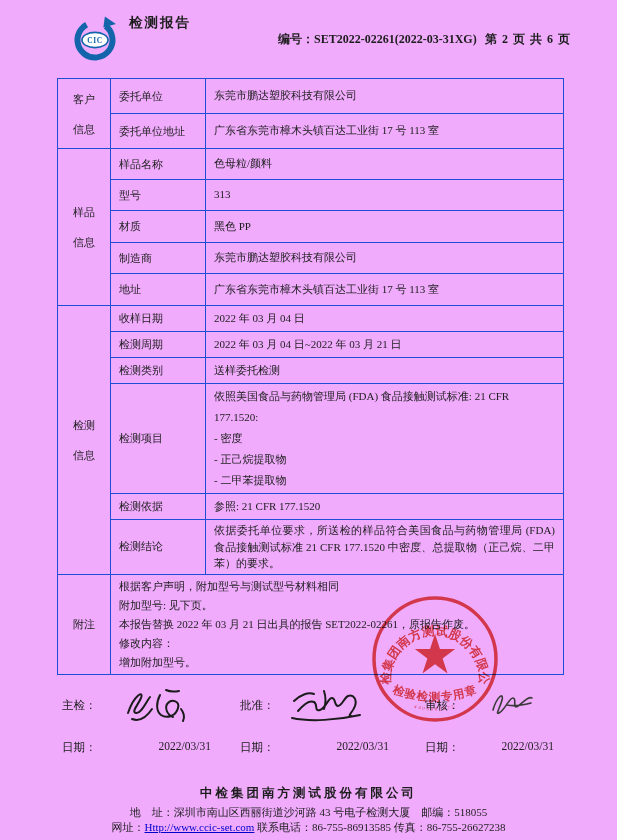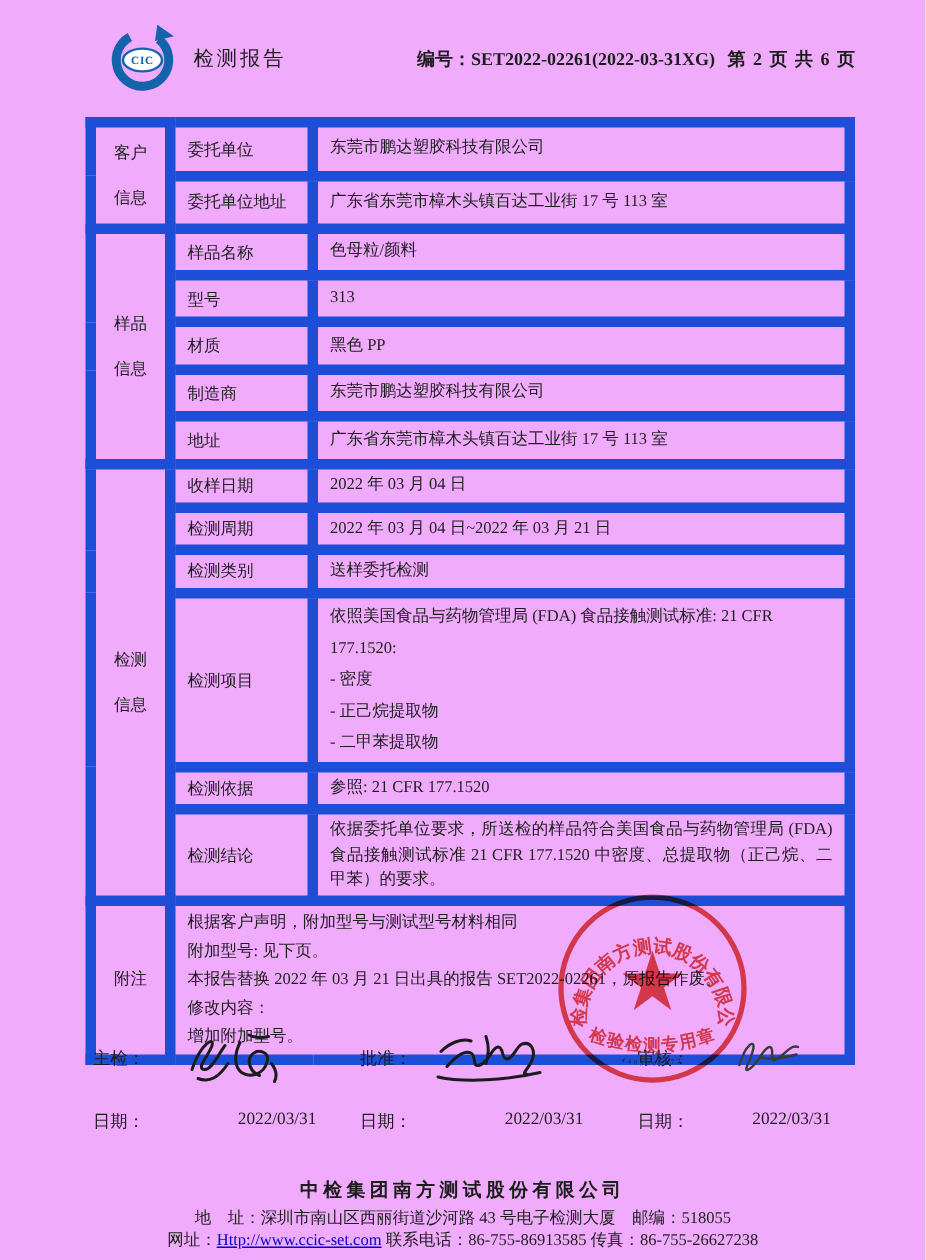--- a/index.html
+++ b/index.html
@@ -2,26 +2,26 @@
 <html><head>
 <meta charset="utf-8">
 <style>
   html,body{margin:0;padding:0;background:#e8e8e8;}
   .page{
     position:relative;width:617px;height:840px;margin:0 auto;background:#f0abfc;
     font-family:"Liberation Serif","DejaVu Serif",serif;color:#1d1d1d;overflow:hidden;
   }
   
   .logo{position:absolute;left:70px;top:16px;width:52px;height:48px;}
-  .report-title{position:absolute;left:129px;top:30px;font-size:13.5px;font-weight:normal;letter-spacing:2px;}
+  .report-title{position:absolute;left:129px;top:14px;font-size:13.5px;font-weight:bold;letter-spacing:2px;}
   .report-no{position:absolute;left:238px;top:31px;font-size:12px;font-weight:bold;margin-left:40px;}
   .page-info{position:absolute;left:468px;top:31px;font-size:12px;font-weight:bold;letter-spacing:1px;margin-left:17px;}
   
   table.report{position:absolute;left:57px;top:78px;width:506px;border-collapse:collapse;table-layout:fixed;}
-  table.report td{border:7px solid #1d4ed8;font-size:11px;padding:2px 8px;vertical-align:middle;word-break:break-all;}
+  table.report td{border:1px solid #1d4ed8;font-size:11px;padding:2px 8px;vertical-align:middle;word-break:break-all;}
   td.sec{text-align:center;white-space:pre-line;line-height:30px;padding:2px 2px;word-break:keep-all;}
   td.lbl{padding-left:9px;}
   td.val{padding-left:9px;white-space:pre-line;line-height:1.6;}
   td.val-items{line-height:21px;}
   td.val-concl{line-height:16.5px;text-align:justify;}
   td.note{line-height:19px;white-space:pre-line;padding-left:9px;text-align:justify;}
   
   .sig-row,.date-row{position:absolute;left:57px;width:506px;display:grid;grid-template-columns:178px 185px 143px;align-items:center;}
   .sig-row{top:682px;height:46px;}
   .date-row{top:740px;}

